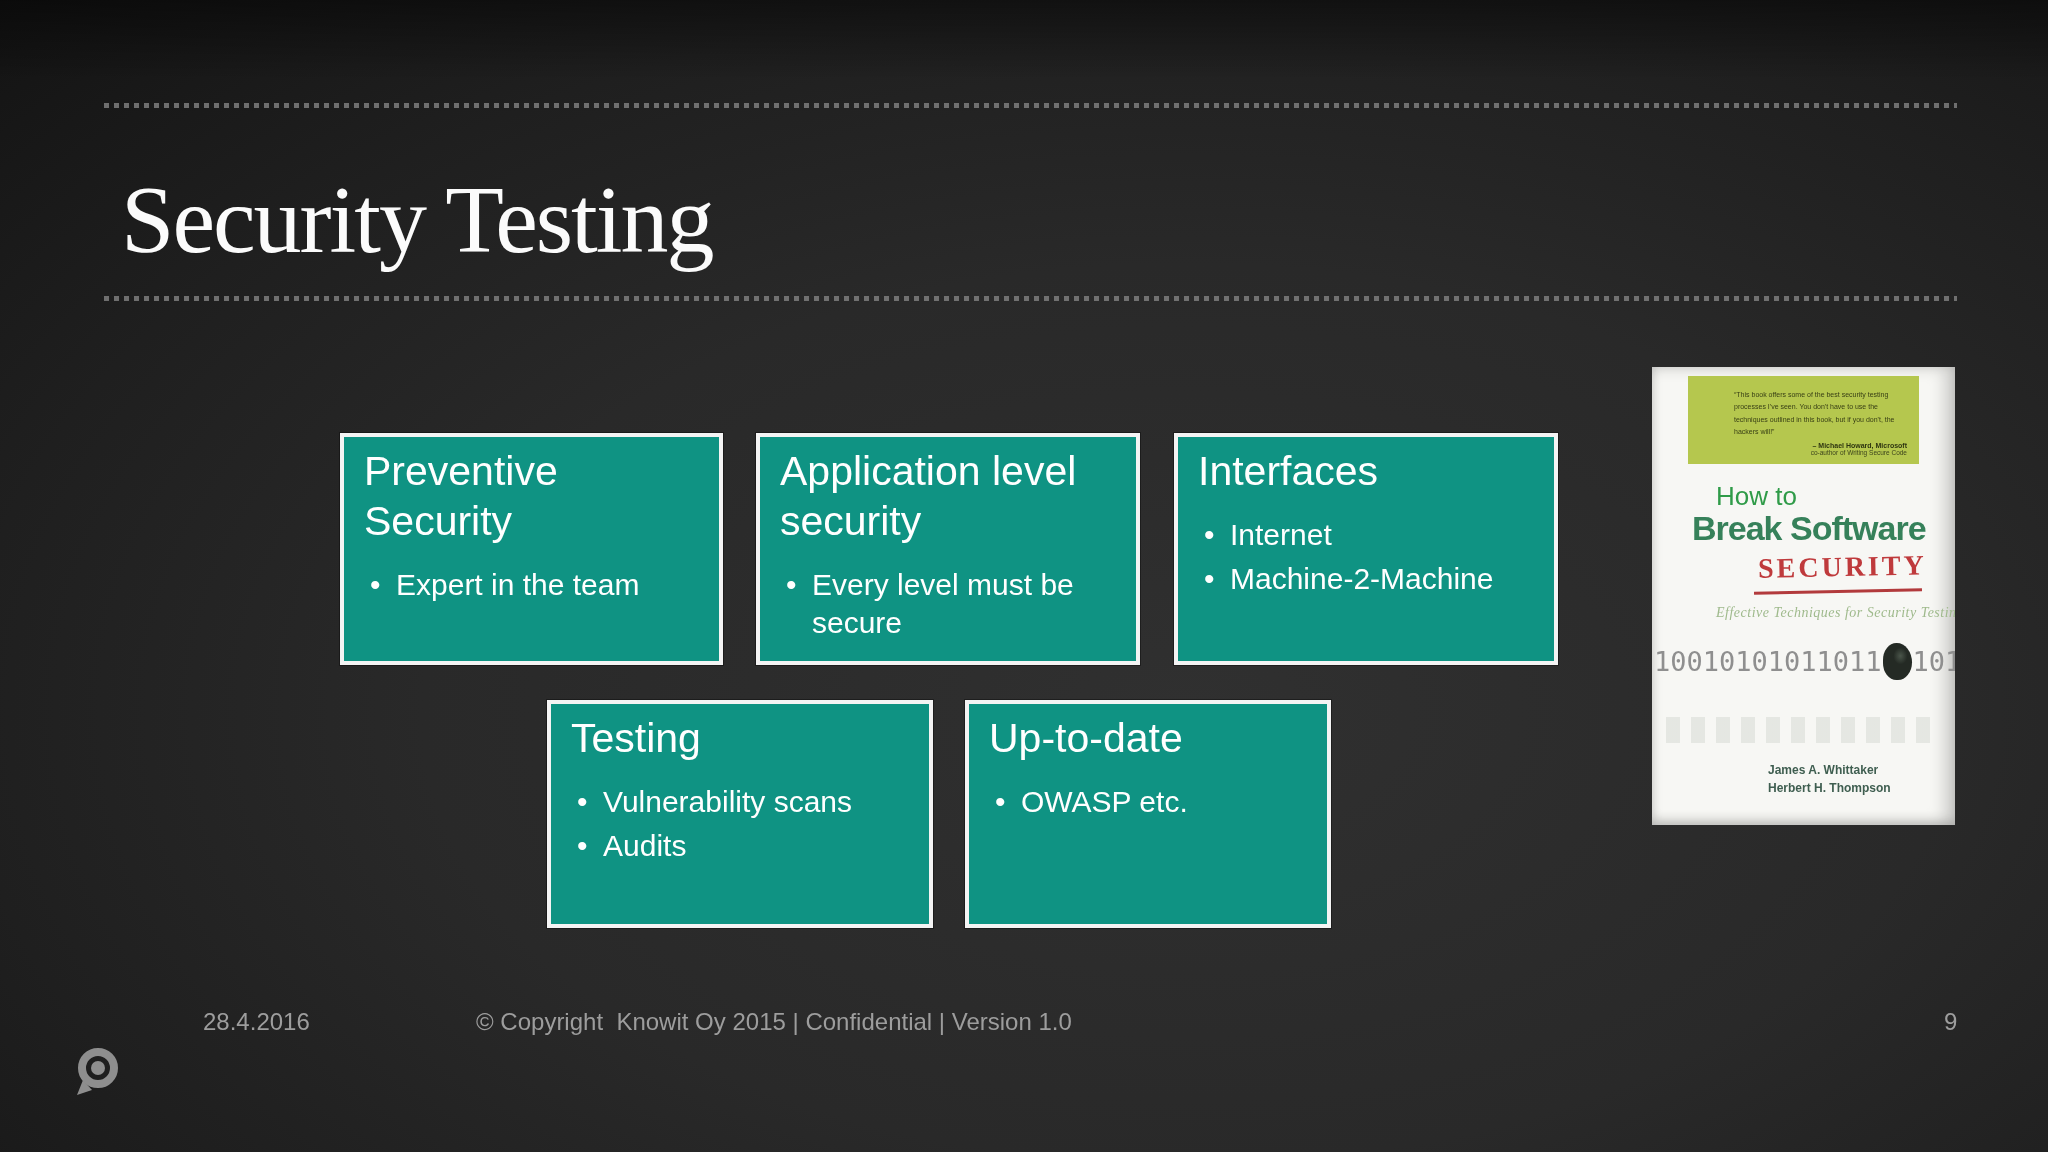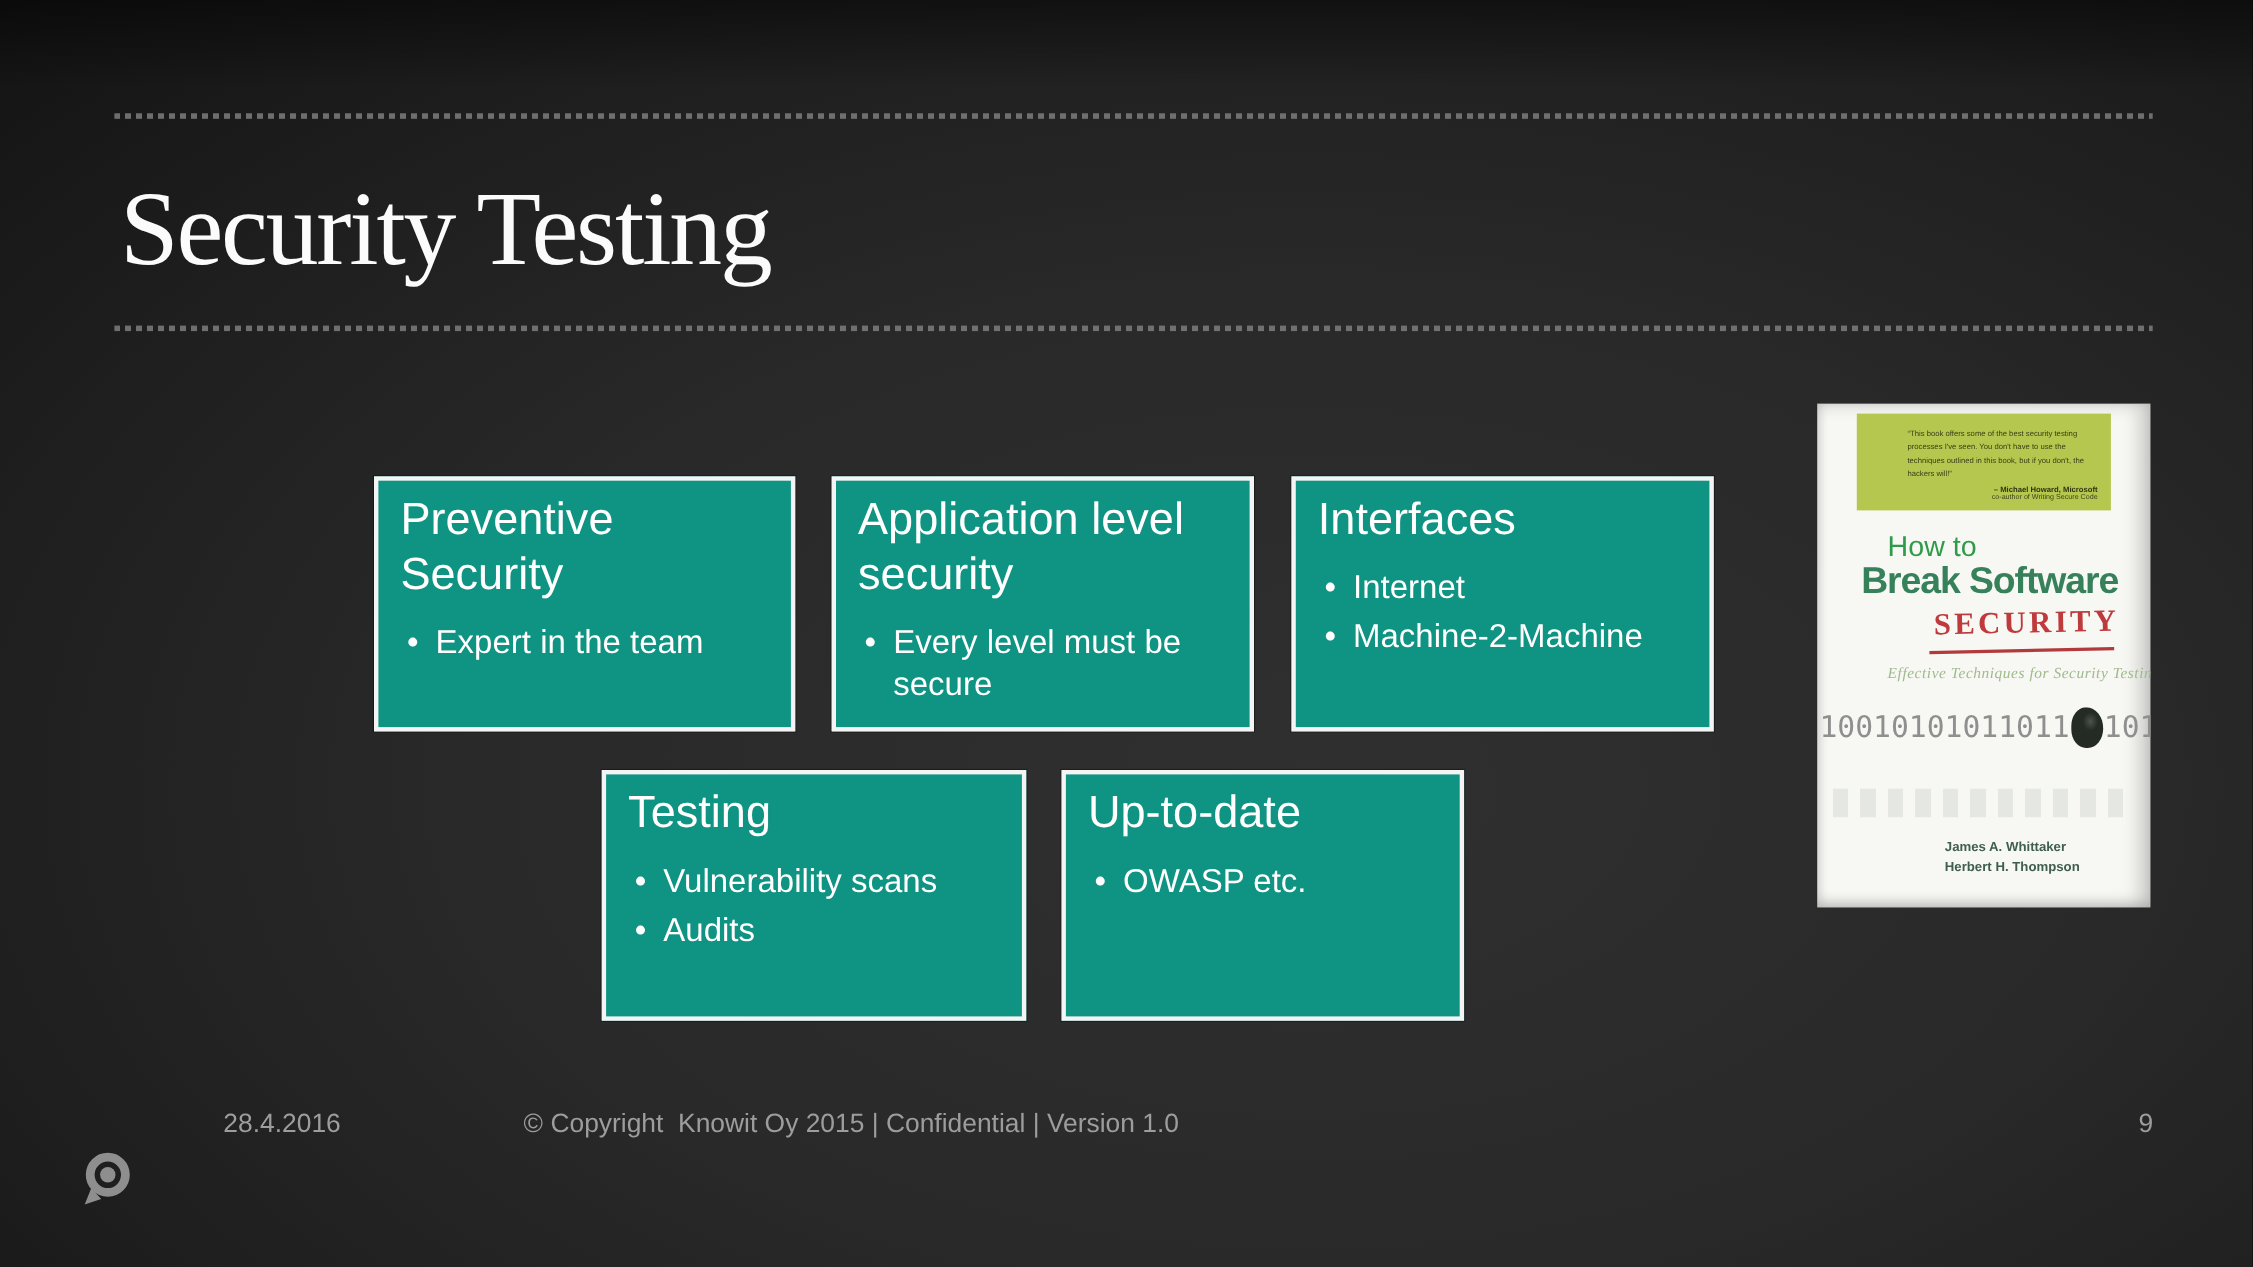--- a/index.html
+++ b/index.html
@@ -11,21 +11,21 @@
       radial-gradient(1700px 1000px at 58% 62%, #303030 0%, #292929 45%, #1f1f1f 72%, #131313 100%);
   }
   .dotted{
     position:absolute;left:104px;width:1853px;height:5px;
     background-image:repeating-linear-gradient(90deg,#7d7d7d 0 5px,transparent 5px 10px);
     opacity:.85;
   }
   .dotted.top{top:103px;}
   .dotted.bottom{top:296px;}
   .title{
-    position:absolute;left:104px;top:155px;margin:5px;
+    position:absolute;left:104px;top:155px;margin:17px;
     font-family:"Liberation Serif",serif;font-weight:400;
     font-size:96px;line-height:1;letter-spacing:-2px;color:#fbfbfb;
   }
   
   .tbox{
     position:absolute;box-sizing:border-box;
     background:#0f9383;border:4px solid #f4f4f4;
     padding:9px 20px;color:#fff;
     box-shadow:0 0 0 1px rgba(0,0,0,.35);
   }

